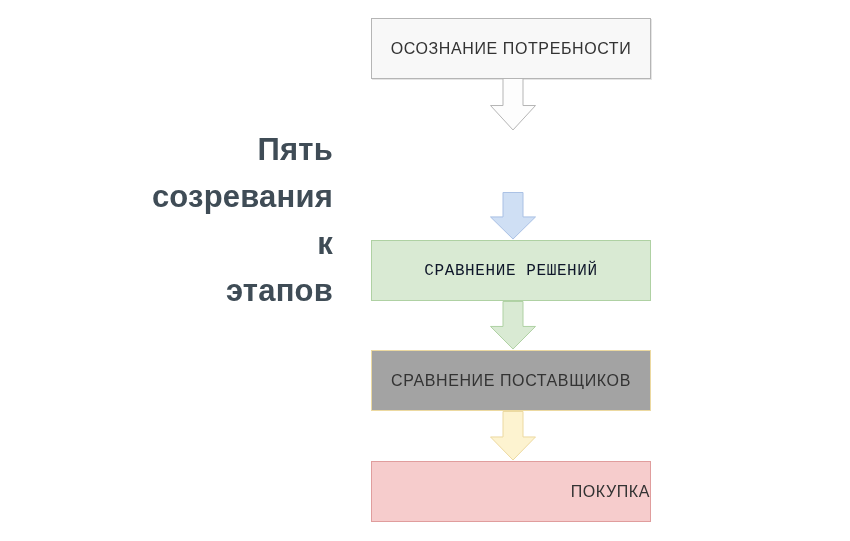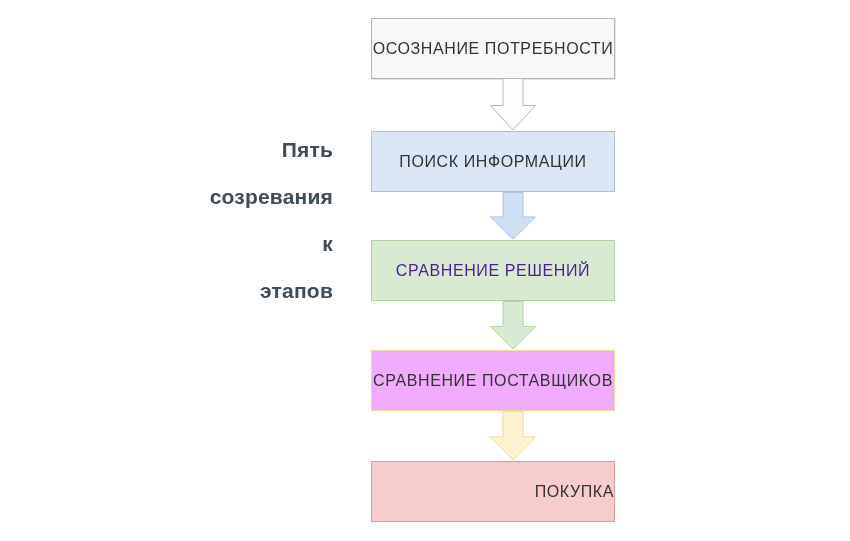--- a/index.html
+++ b/index.html
@@ -13,30 +13,30 @@
   }
 
   
   .title-block {
     position: absolute;
     top: 126px;
     left: 0;
     width: 333px;
     text-align: right;
     font-weight: bold;
-    font-size: 21px;
+    font-size: 31px;
     line-height: 47px;
     letter-spacing: 0.2px;
   }
 
   
   .stage-box {
     position: absolute;
     left: 371px;
-    width: 244px;
+    width: 280px;
     height: 61px;
     box-sizing: border-box;
     border: 1px solid;
     display: flex;
     align-items: center;
     justify-content: center;
     text-align: center;
     font-size: 16px;
     letter-spacing: 0.6px;
     color: #333333;
@@ -72,37 +72,34 @@
   </div>
 
   <div class="stage-box stage-1" style="background-color: rgb(248, 248, 248); border-color: rgb(181, 181, 181); color: rgb(51, 51, 51);">
     <span>ОСОЗНАНИЕ ПОТРЕБНОСТИ</span>
   </div>
 
   <svg class="flow-arrow arrow-1" viewBox="0 0 46 52" preserveAspectRatio="none">
     <polygon points="13,0.5 33,0.5 33,27 45.5,27 23,51 0.5,27 13,27" stroke-width="1" vector-effect="non-scaling-stroke" fill="#fdfdfd" stroke="#b5b5b5"></polygon>
   </svg>
 
-  <div class="stage-box stage-2" style="background-color: rgb(218, 230, 245); border-color: rgb(169, 192, 228); color: rgb(51, 51, 51);">
-    <span>ПОИСК ИНФОРМАЦИИ</span>
-  </div>
 
   <svg class="flow-arrow arrow-2" viewBox="0 0 46 52" preserveAspectRatio="none">
     <polygon points="13,0.5 33,0.5 33,27 45.5,27 23,51 0.5,27 13,27" stroke-width="1" vector-effect="non-scaling-stroke" fill="#cfdff4" stroke="#a9c0e4"></polygon>
   </svg>
 
-  <div class="stage-box stage-3" style="background-color: rgb(217, 234, 211); border-color: rgb(175, 209, 163); color: #4c1d95;">
+  <div class="stage-box stage-3" style="background-color: rgb(217, 234, 211); border-color: rgb(175, 209, 163); color: #0f172a; font-family: Liberation Mono, monospace;">
     <span>СРАВНЕНИЕ РЕШЕНИЙ</span>
   </div>
 
   <svg class="flow-arrow arrow-3" viewBox="0 0 46 52" preserveAspectRatio="none">
     <polygon points="13,0.5 33,0.5 33,27 45.5,27 23,51 0.5,27 13,27" stroke-width="1" vector-effect="non-scaling-stroke" fill="#d9ead3" stroke="#afd1a3"></polygon>
   </svg>
 
-  <div class="stage-box stage-4" style="background-color: #f0abfc; border-color: rgb(236, 217, 160); color: rgb(51, 51, 51);">
+  <div class="stage-box stage-4" style="background-color: #a3a3a3; border-color: rgb(236, 217, 160); color: rgb(51, 51, 51);">
     <span>СРАВНЕНИЕ ПОСТАВЩИКОВ</span>
   </div>
 
   <svg class="flow-arrow arrow-4" viewBox="0 0 46 52" preserveAspectRatio="none">
     <polygon points="13,0.5 33,0.5 33,27 45.5,27 23,51 0.5,27 13,27" stroke-width="1" vector-effect="non-scaling-stroke" fill="#fdf3d0" stroke="#ecd9a0"></polygon>
   </svg>
 
   <div class="stage-box stage-5" style="background-color: rgb(246, 204, 204); border-color: rgb(224, 157, 157); color: rgb(51, 51, 51); justify-content: flex-end;">
     <span>ПОКУПКА</span>
   </div>

